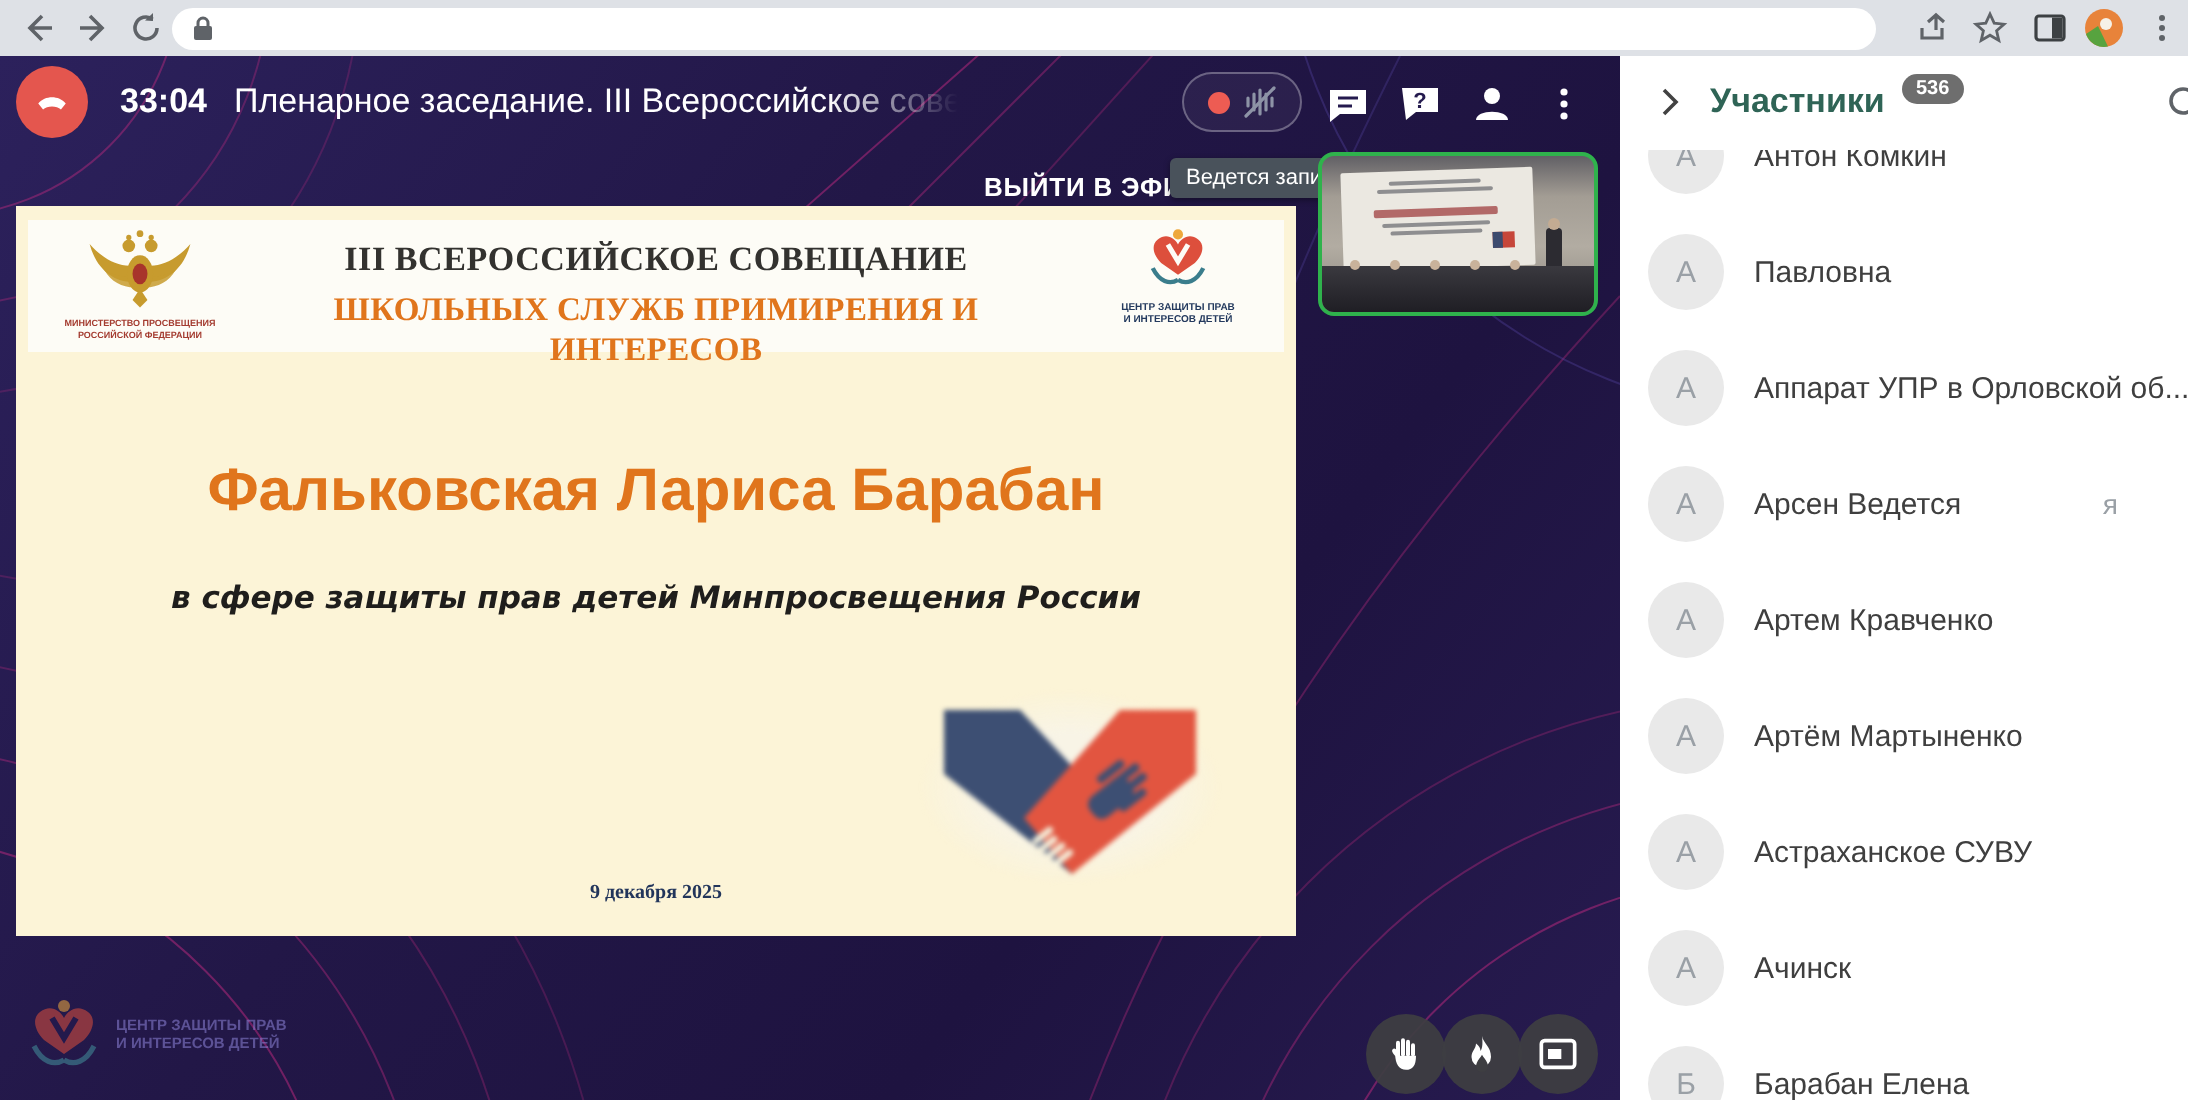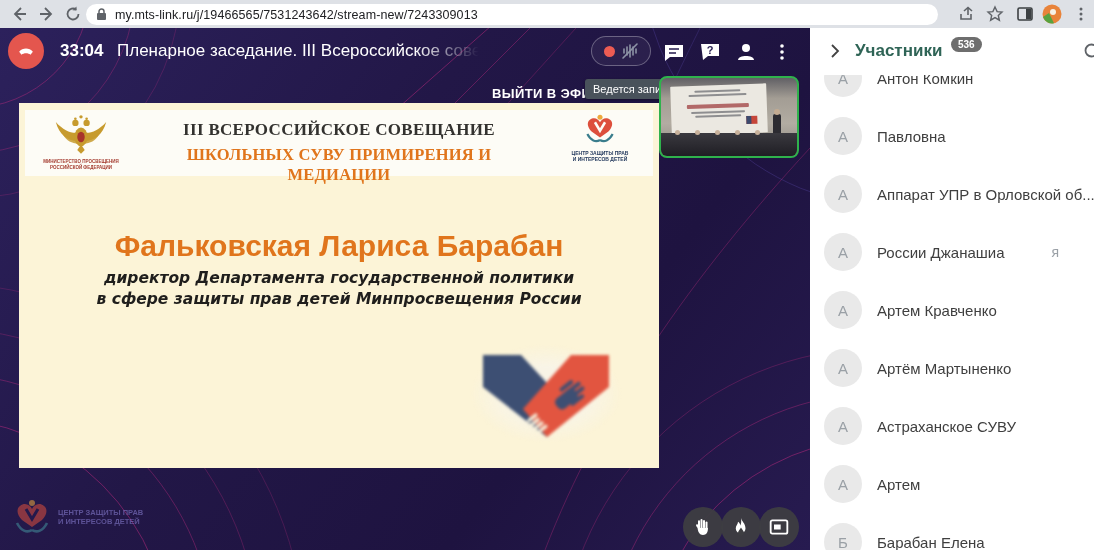--- a/index.html
+++ b/index.html
@@ -50,21 +50,21 @@
   .t-logo::after { content:""; position:absolute; left:0; top:0; width:5px; height:8px; background:#3c4a6e; }
   .t-people { position:absolute; left:0; right:0; bottom:0; height:23px;
               background:linear-gradient(180deg,#3a393f 0%,#1f1e24 100%); }
   .t-head { position:absolute; width:5px; height:5px; border-radius:50%; background:#c9b29b; top:-3px; }
   .t-stand { position:absolute; right:16px; top:36px; width:8px; height:26px; background:#2c2b31; border-radius:2px; }
   .t-stand::before { content:""; position:absolute; left:1px; top:-5px; width:6px; height:6px;
                      border-radius:50%; background:#c3ab92; }
   .t-pod { position:absolute; right:2px; bottom:0; width:15px; height:22px; background:#36353c; }
 
   
-  .slide { position:absolute; left:19px; top:75px; width:640px; height:365px;
+  .slide { position:absolute; left:8px; top:75px; width:640px; height:365px;
            background:var(--slide-cream,#fcf4d7); }
   .s-head { position:absolute; left:6px; right:6px; top:7px; height:66px; background:#fdfcf6; }
   .s-eagle { position:absolute; left:28px; top:2px; }
   .s-min-cap { position:absolute; left:6px; top:49px; width:100px; text-align:center;
                font-size:4.5px; line-height:5.5px; color:#a43c30; font-weight:700; }
   .s-head-c { position:absolute; left:110px; right:110px; top:10px; text-align:center; }
   .s-h1 { font-family:"Liberation Serif",serif; font-size:17px; font-weight:600; color:#33322f; letter-spacing:.3px; }
   .s-h2 { font-family:"Liberation Serif",serif; font-size:16.5px; font-weight:700;
           color:var(--slide-orange,#e0751c); margin-top:5px; letter-spacing:.2px; }
   .s-right-logo { position:absolute; right:14px; top:3px; width:78px; text-align:center; }
@@ -129,21 +129,20 @@
   </svg>
   <svg class="nav-ic" style="left:64px" viewBox="0 0 18 18">
     <path d="M14.5 9 A5.5 5.5 0 1 1 12.3 4.6" stroke="#5f6368" stroke-width="1.8" fill="none"></path>
     <path d="M12.5 1.5 L12.5 5.5 L8.5 5.2" fill="#5f6368"></path>
   </svg>
   <div class="addr">
     <svg width="11" height="13" viewBox="0 0 11 13">
       <rect x="1" y="5" width="9" height="7" rx="1" fill="#5f6368"></rect>
       <path d="M3 5 V3.5 A2.5 2.5 0 0 1 8 3.5 V5" stroke="#5f6368" stroke-width="1.5" fill="none"></path>
     </svg>
-    <span class="url">my.mts-link.ru/j/19466565/7531243642/stream-new/7243309013</span>
   </div>
   <svg class="nav-ic" style="left:958px" viewBox="0 0 18 18">
     <path d="M3 9 V14 H13 V9" stroke="#5f6368" stroke-width="1.6" fill="none"></path>
     <path d="M6 6 L10 2.5 L14 6 M10 2.5 V10" stroke="#5f6368" stroke-width="1.6" fill="none"></path>
   </svg>
   <svg class="nav-ic" style="left:986px" viewBox="0 0 18 18">
     <path d="M9 2 L11.1 6.6 L16 7.1 L12.3 10.4 L13.4 15.2 L9 12.6 L4.6 15.2 L5.7 10.4 L2 7.1 L6.9 6.6 Z" stroke="#5f6368" stroke-width="1.4" fill="none"></path>
   </svg>
   <svg class="nav-ic" style="left:1016px" viewBox="0 0 18 18">
     <rect x="2" y="3" width="14" height="12" rx="1.5" stroke="#3c4043" stroke-width="1.6" fill="none"></rect>
@@ -275,39 +274,38 @@
             <path d="M26,40 L30,34 L34,40 L30,44 Z"></path>
           </g>
           <ellipse cx="30" cy="26" rx="4" ry="5.6" fill="#a8332b"></ellipse>
         </svg>
         <div class="s-min-cap">
           <div>МИНИСТЕРСТВО ПРОСВЕЩЕНИЯ</div>
           <div>РОССИЙСКОЙ ФЕДЕРАЦИИ</div>
         </div>
         <div class="s-head-c">
           <div class="s-h1">III ВСЕРОССИЙСКОЕ СОВЕЩАНИЕ</div>
-          <div class="s-h2">ШКОЛЬНЫХ СУВУ ПРИМИРЕНИЯ И МЕДИАЦИИ</div>
+          <div class="s-h2">ШКОЛЬНЫХ СЛУЖБ ПРИМИРЕНИЯ И ИНТЕРЕСОВ</div>
         </div>
         <div class="s-right-logo">
           <svg width="34" height="32" viewBox="0 0 40 38">
             <circle cx="20" cy="5" r="3" fill="#eea83c"></circle>
             <path d="M8,8 C13,4 18,7 20,11 C22,7 27,4 32,8 C36,11 35,17 30,22 L20,29 L10,22 C5,17 4,11 8,8 Z" fill="#dd4f3c"></path>
             <path d="M14,11 L20,21 L26,11" stroke="#fdfcf6" stroke-width="3" fill="none"></path>
             <path d="M5,25 C9,33 15,35 20,32" stroke="#3a7d8c" stroke-width="2.6" fill="none"></path>
             <path d="M35,25 C31,33 25,35 20,32" stroke="#3a7d8c" stroke-width="2.6" fill="none"></path>
           </svg>
           <div class="s-right-cap">
             <div>ЦЕНТР ЗАЩИТЫ ПРАВ</div>
             <div>И ИНТЕРЕСОВ ДЕТЕЙ</div>
           </div>
         </div>
       </div>
 
       <div class="s-name">Фальковская Лариса Барабан</div>
-      <div class="s-sub1">директор Департамента государственной политики</div>
       <div class="s-sub2">в сфере защиты прав детей Минпросвещения России</div>
 
       <div class="s-shake">
         <svg width="150" height="97" viewBox="0 0 150 97">
           <polygon points="12,10 50,10 100,64 76,92 12,42" fill="#3d4f73"></polygon>
           <polygon points="138,10 100,10 52,64 76,92 138,42" fill="#e25540"></polygon>
           <g transform="rotate(-38 95 55)" fill="#3d4f73">
             <rect x="84" y="48" width="24" height="13" rx="5"></rect>
             <rect x="96" y="42" width="16" height="4" rx="2"></rect>
               <rect x="99" y="48" width="18" height="4" rx="2"></rect>
@@ -317,20 +315,21 @@
           <g transform="rotate(-38 70 74)" fill="#f5efdb">
             <rect x="58" y="66" width="12" height="3.4" rx="1.7"></rect>
               <rect x="56" y="71" width="13" height="3.4" rx="1.7"></rect>
             <rect x="58" y="76" width="12" height="3.4" rx="1.7"></rect>
               <rect x="61" y="81" width="10" height="3.4" rx="1.7"></rect>
           </g>
         </svg>
       </div>
 
       <div class="s-footer">
+        <div>9 декабря 2025</div>
       </div>
     </div>
 
     <div class="wmark">
       <svg width="40" height="38" viewBox="0 0 40 38">
         <circle cx="20" cy="5" r="3" fill="#eea83c"></circle>
         <path d="M8,8 C13,4 18,7 20,11 C22,7 27,4 32,8 C36,11 35,17 30,22 L20,29 L10,22 C5,17 4,11 8,8 Z" fill="#dd4f3c"></path>
         <path d="M14,11 L20,21 L26,11" stroke="#241a4e" stroke-width="3" fill="none"></path>
         <path d="M5,25 C9,33 15,35 20,32" stroke="#43909c" stroke-width="2.6" fill="none"></path>
         <path d="M35,25 C31,33 25,35 20,32" stroke="#43909c" stroke-width="2.6" fill="none"></path>
@@ -394,21 +393,21 @@
   </div>
 
   <div class="prow">
     <div class="pav">А</div>
     <div class="pname">Аппарат УПР в Орловской об...</div>
 
   </div>
 
   <div class="prow">
     <div class="pav">А</div>
-    <div class="pname">России Джанашиа</div>
+    <div class="pname">Арсен Ведется</div>
     <div class="pme">я</div>
   </div>
 
   <div class="prow">
     <div class="pav">А</div>
     <div class="pname">Артем Кравченко</div>
 
   </div>
 
   <div class="prow">
@@ -418,21 +417,21 @@
   </div>
 
   <div class="prow">
     <div class="pav">А</div>
     <div class="pname">Астраханское СУВУ</div>
 
   </div>
 
   <div class="prow">
     <div class="pav">А</div>
-    <div class="pname">Артем</div>
+    <div class="pname">Ачинск</div>
 
   </div>
 
   <div class="prow">
     <div class="pav">Б</div>
     <div class="pname">Барабан Елена</div>
 
   </div>
 </div>
 

